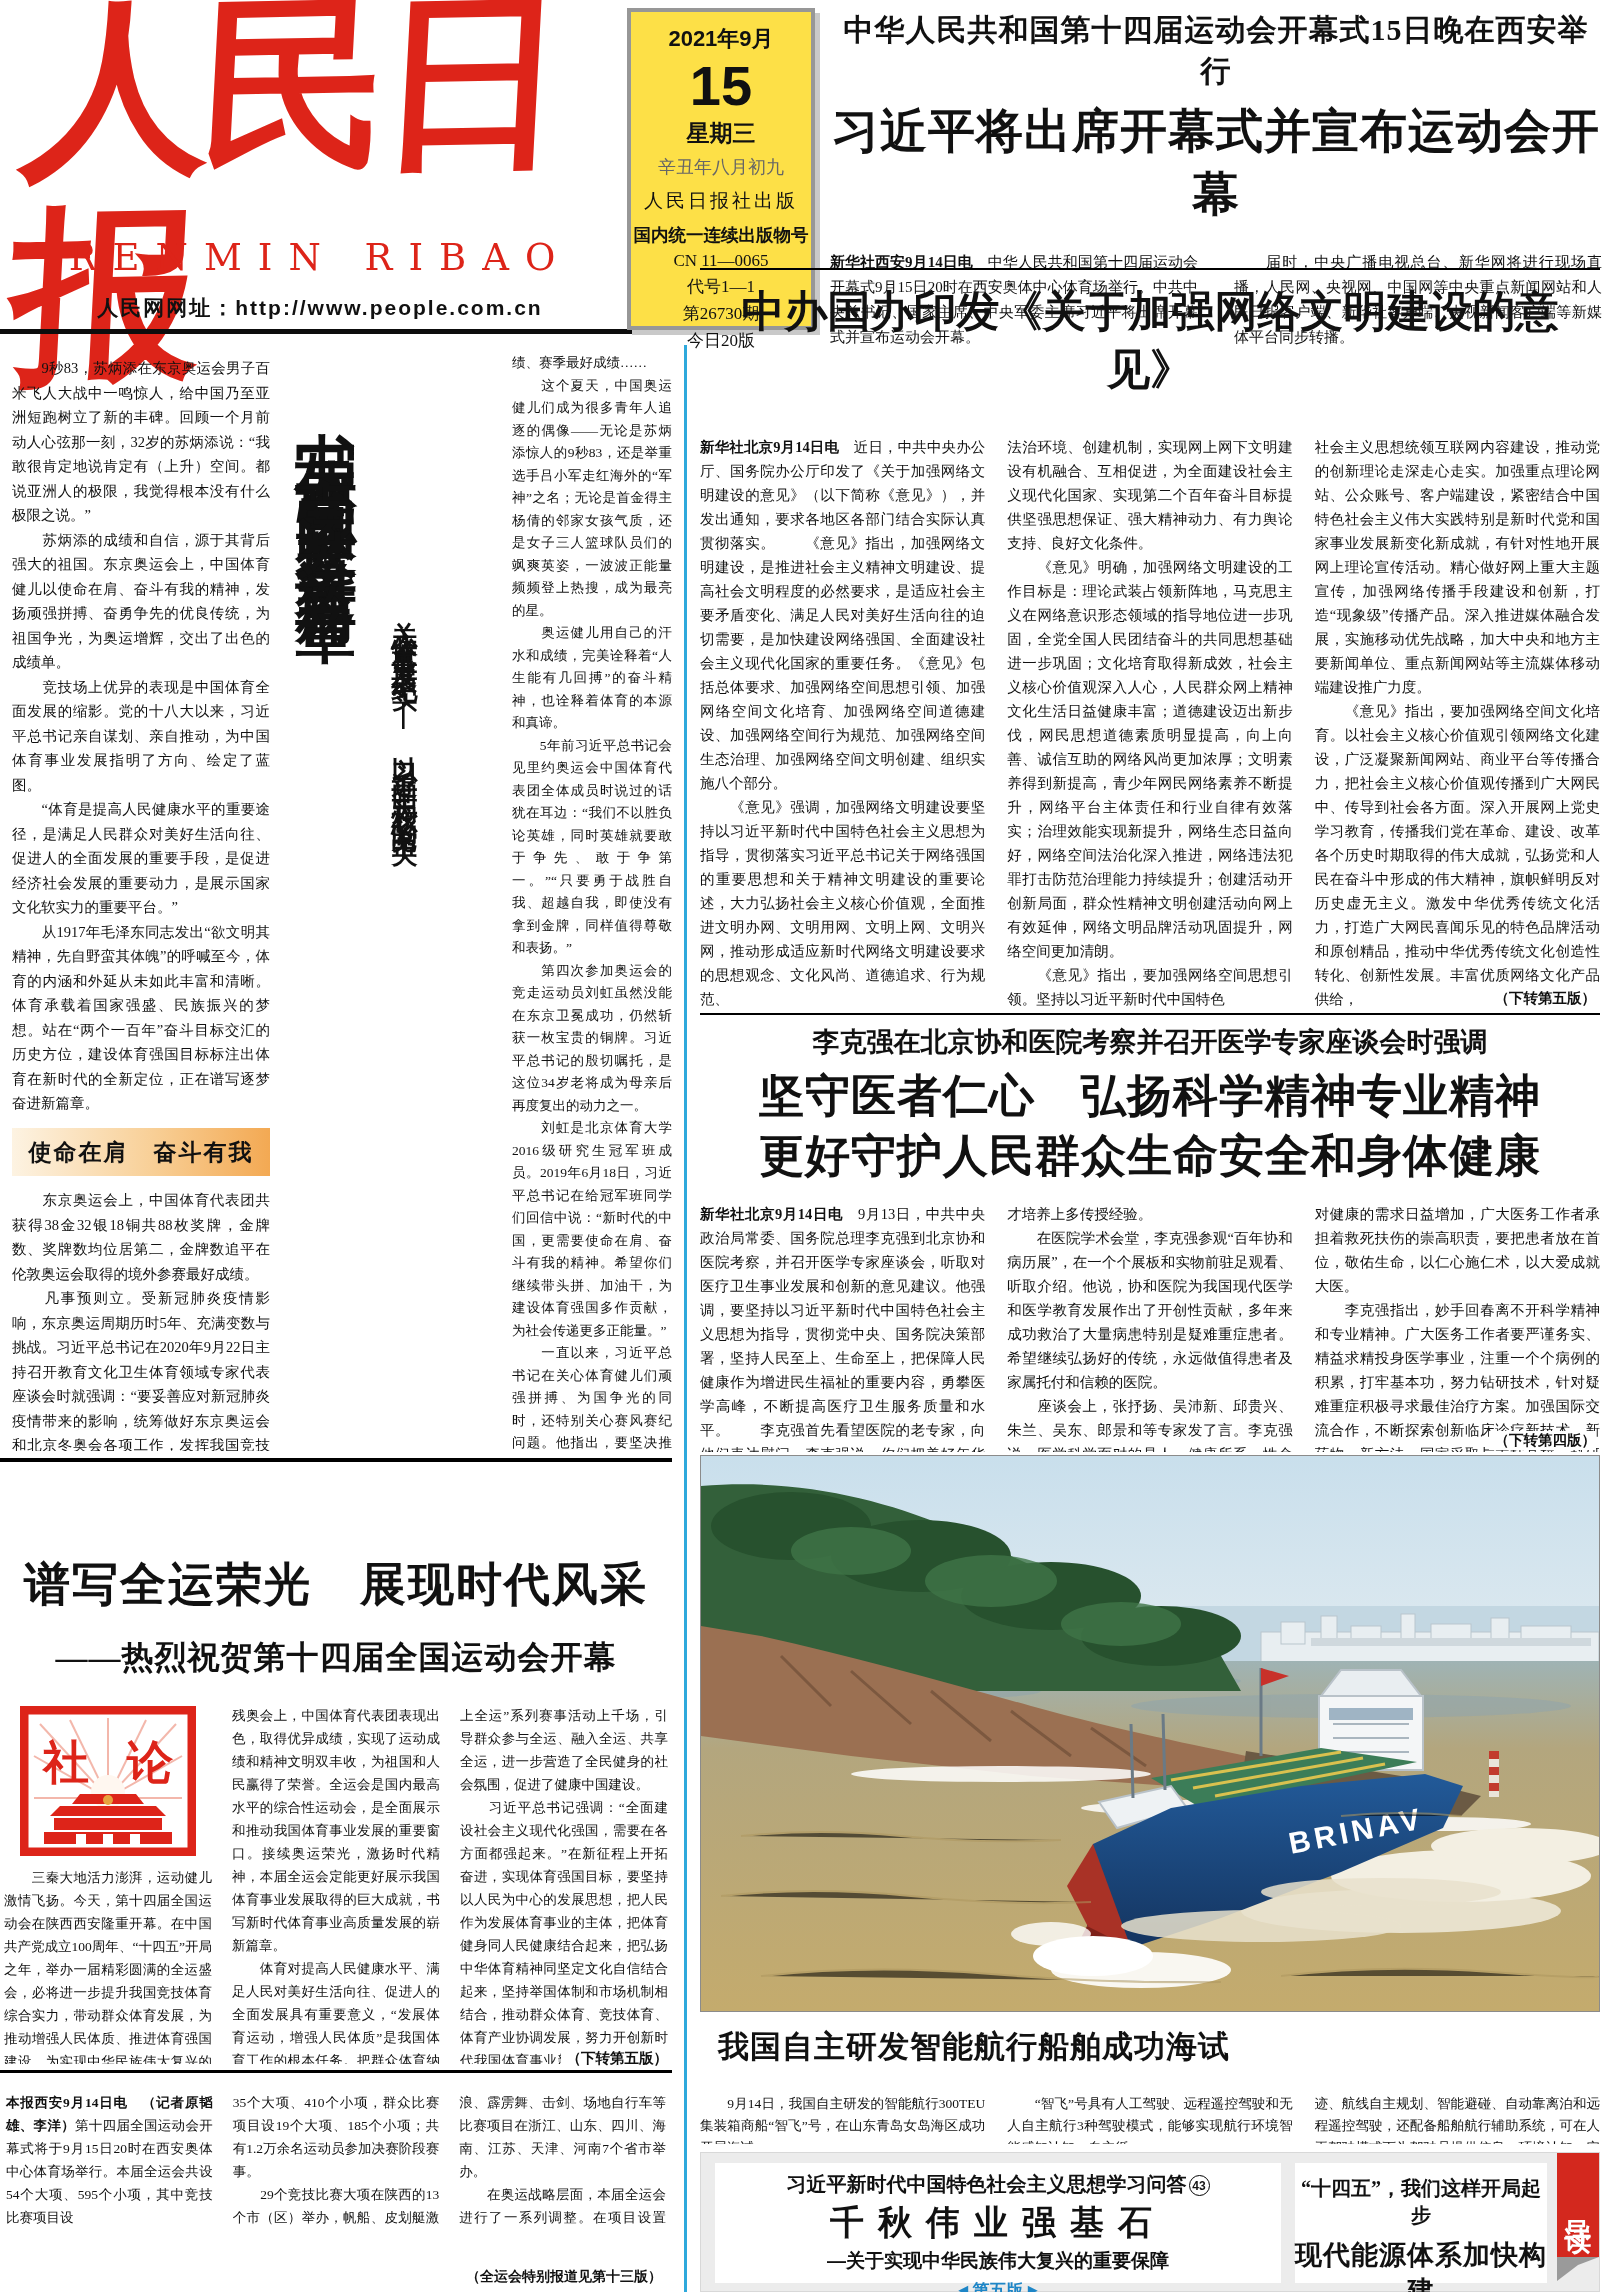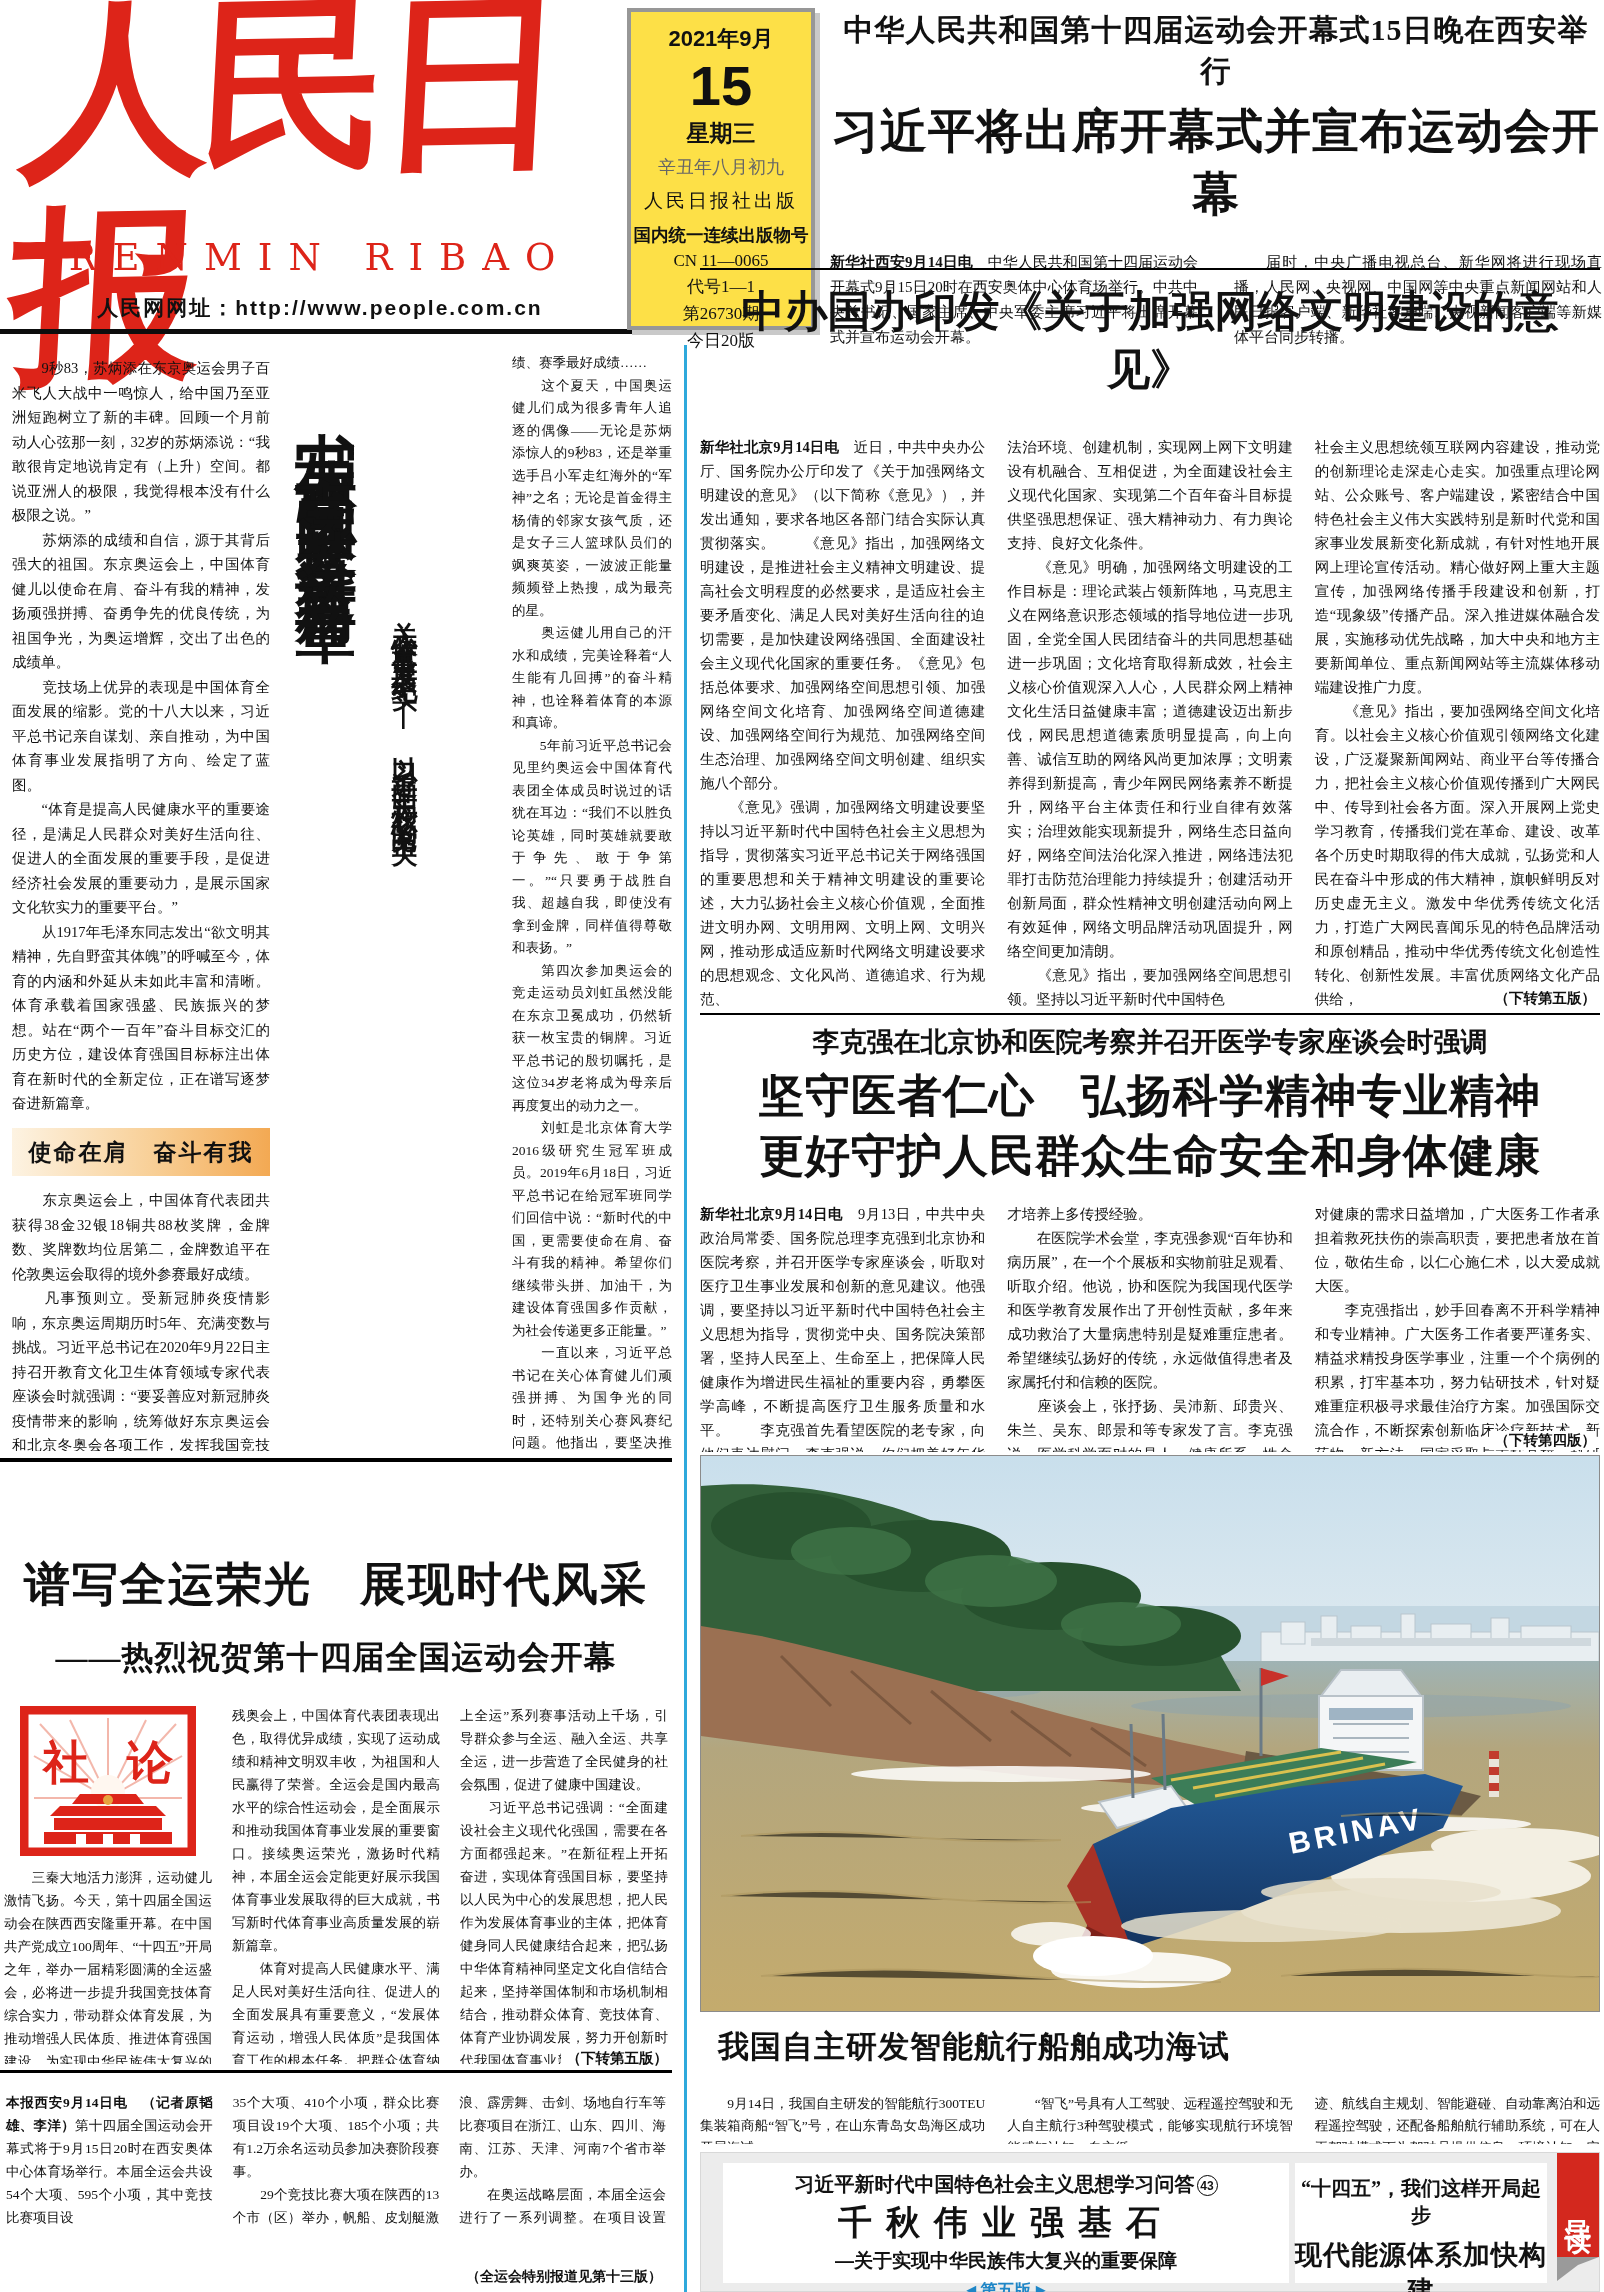--- a/index.html
+++ b/index.html
@@ -89,21 +89,21 @@
   .photo svg{display:block;}
 
   
   .capt{position:absolute;left:700px;top:2022px;width:900px;height:122px;overflow:hidden;}
   .capt-headline{font-size:31px;font-weight:800;letter-spacing:1px;margin:4px 0 25px 18px;}
   .capt-body{display:flex;gap:22px;}
   .capt-body .col{flex:1;font-size:13.5px;line-height:22px;}
 
   
   .daodu{position:absolute;left:700px;top:2152px;width:900px;height:140px;background:#ececec;border:1px solid #d8d8d8;}
-  .dd-card1{position:absolute;left:14px;top:10px;width:566px;height:120px;background:#fff;text-align:center;padding-top:8px;margin-left:8px;}
+  .dd-card1{position:absolute;left:14px;top:10px;width:566px;height:120px;background:#fff;text-align:center;padding-top:8px;}
   .dd-card2{position:absolute;left:594px;top:10px;width:252px;height:120px;background:#fff;text-align:center;padding-top:12px;}
   .dd1-line1{font-size:20px;font-weight:bold;}
   .dd-num{display:inline-block;width:21px;height:21px;line-height:20px;border:1.5px solid #000;border-radius:50%;font-size:12px;font-weight:bold;vertical-align:1px;margin-left:2px;font-family:"Liberation Sans",sans-serif;}
   .dd1-title{font-size:34px;font-weight:900;letter-spacing:14px;margin-top:2px;}
   .dd1-sub{font-size:19px;font-weight:bold;margin-top:2px;}
   .dd2-kicker{font-size:20px;font-weight:bold;}
   .dd2-title{font-size:27px;font-weight:900;margin-top:8px;letter-spacing:1px;}
   .dd-page{color:var(--pageref-blue);font-size:17px;font-weight:bold;margin-top:5px;}
   .dd-page .arrow{font-size:13px;vertical-align:2px;}
   .dd-tab{position:absolute;left:856px;top:0px;width:42px;height:104px;background:var(--daodu-red);color:#fff;writing-mode:vertical-rl;text-align:center;font-size:27px;font-weight:bold;letter-spacing:6px;line-height:42px;font-family:"Liberation Sans",sans-serif;}

